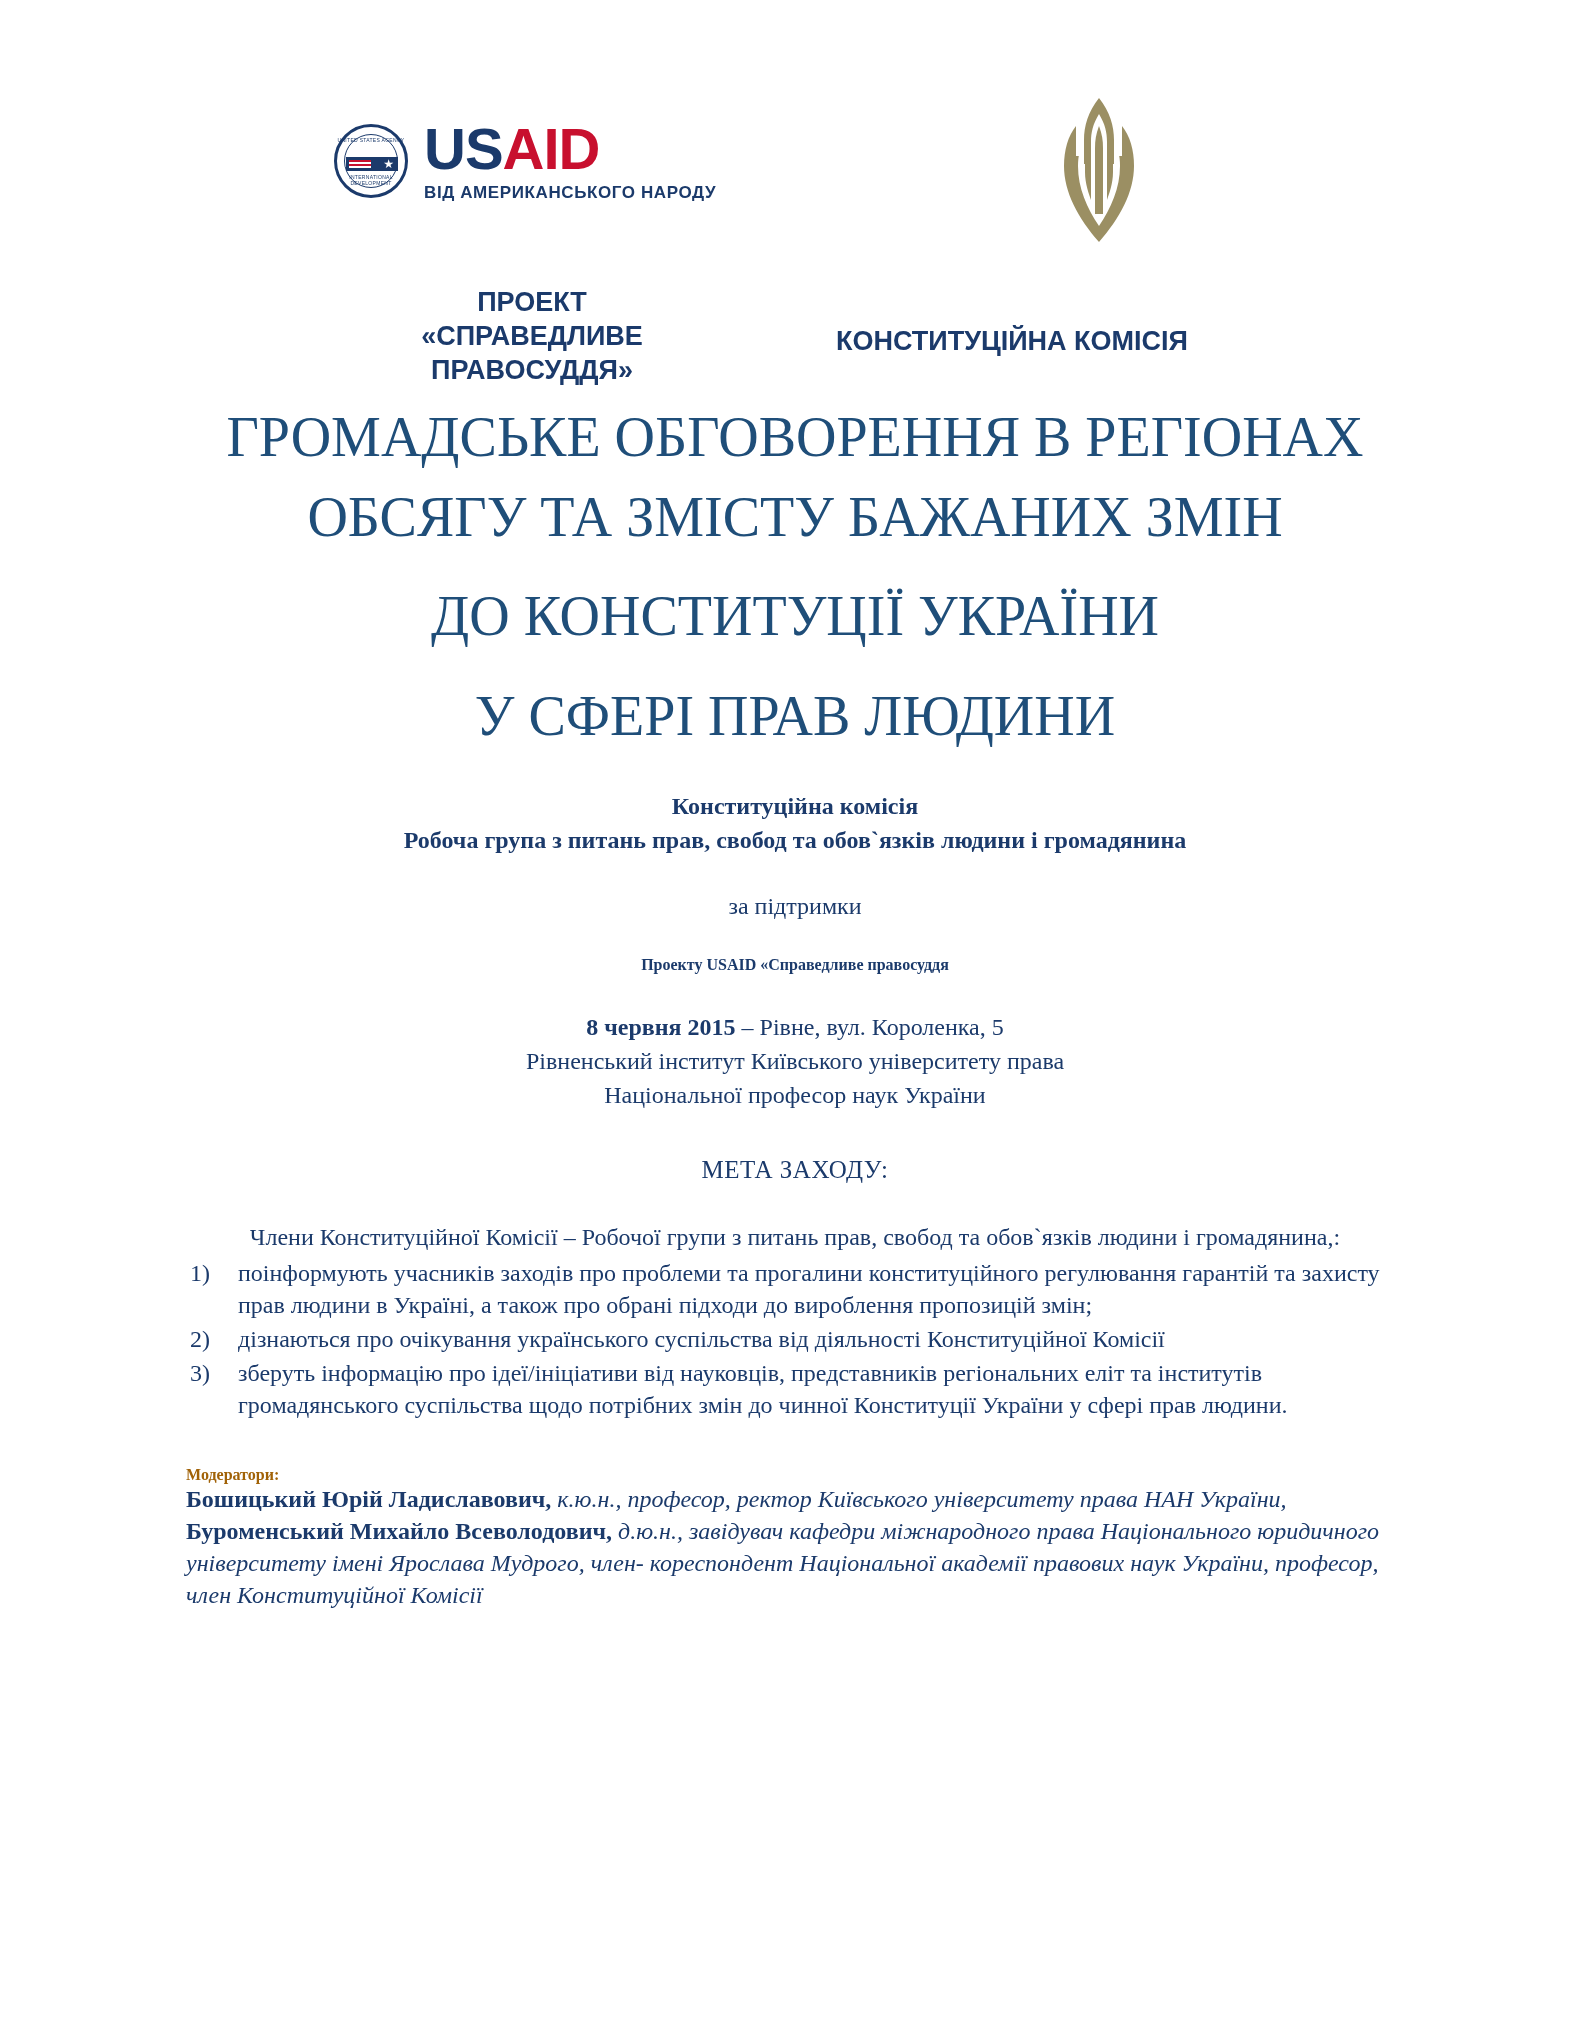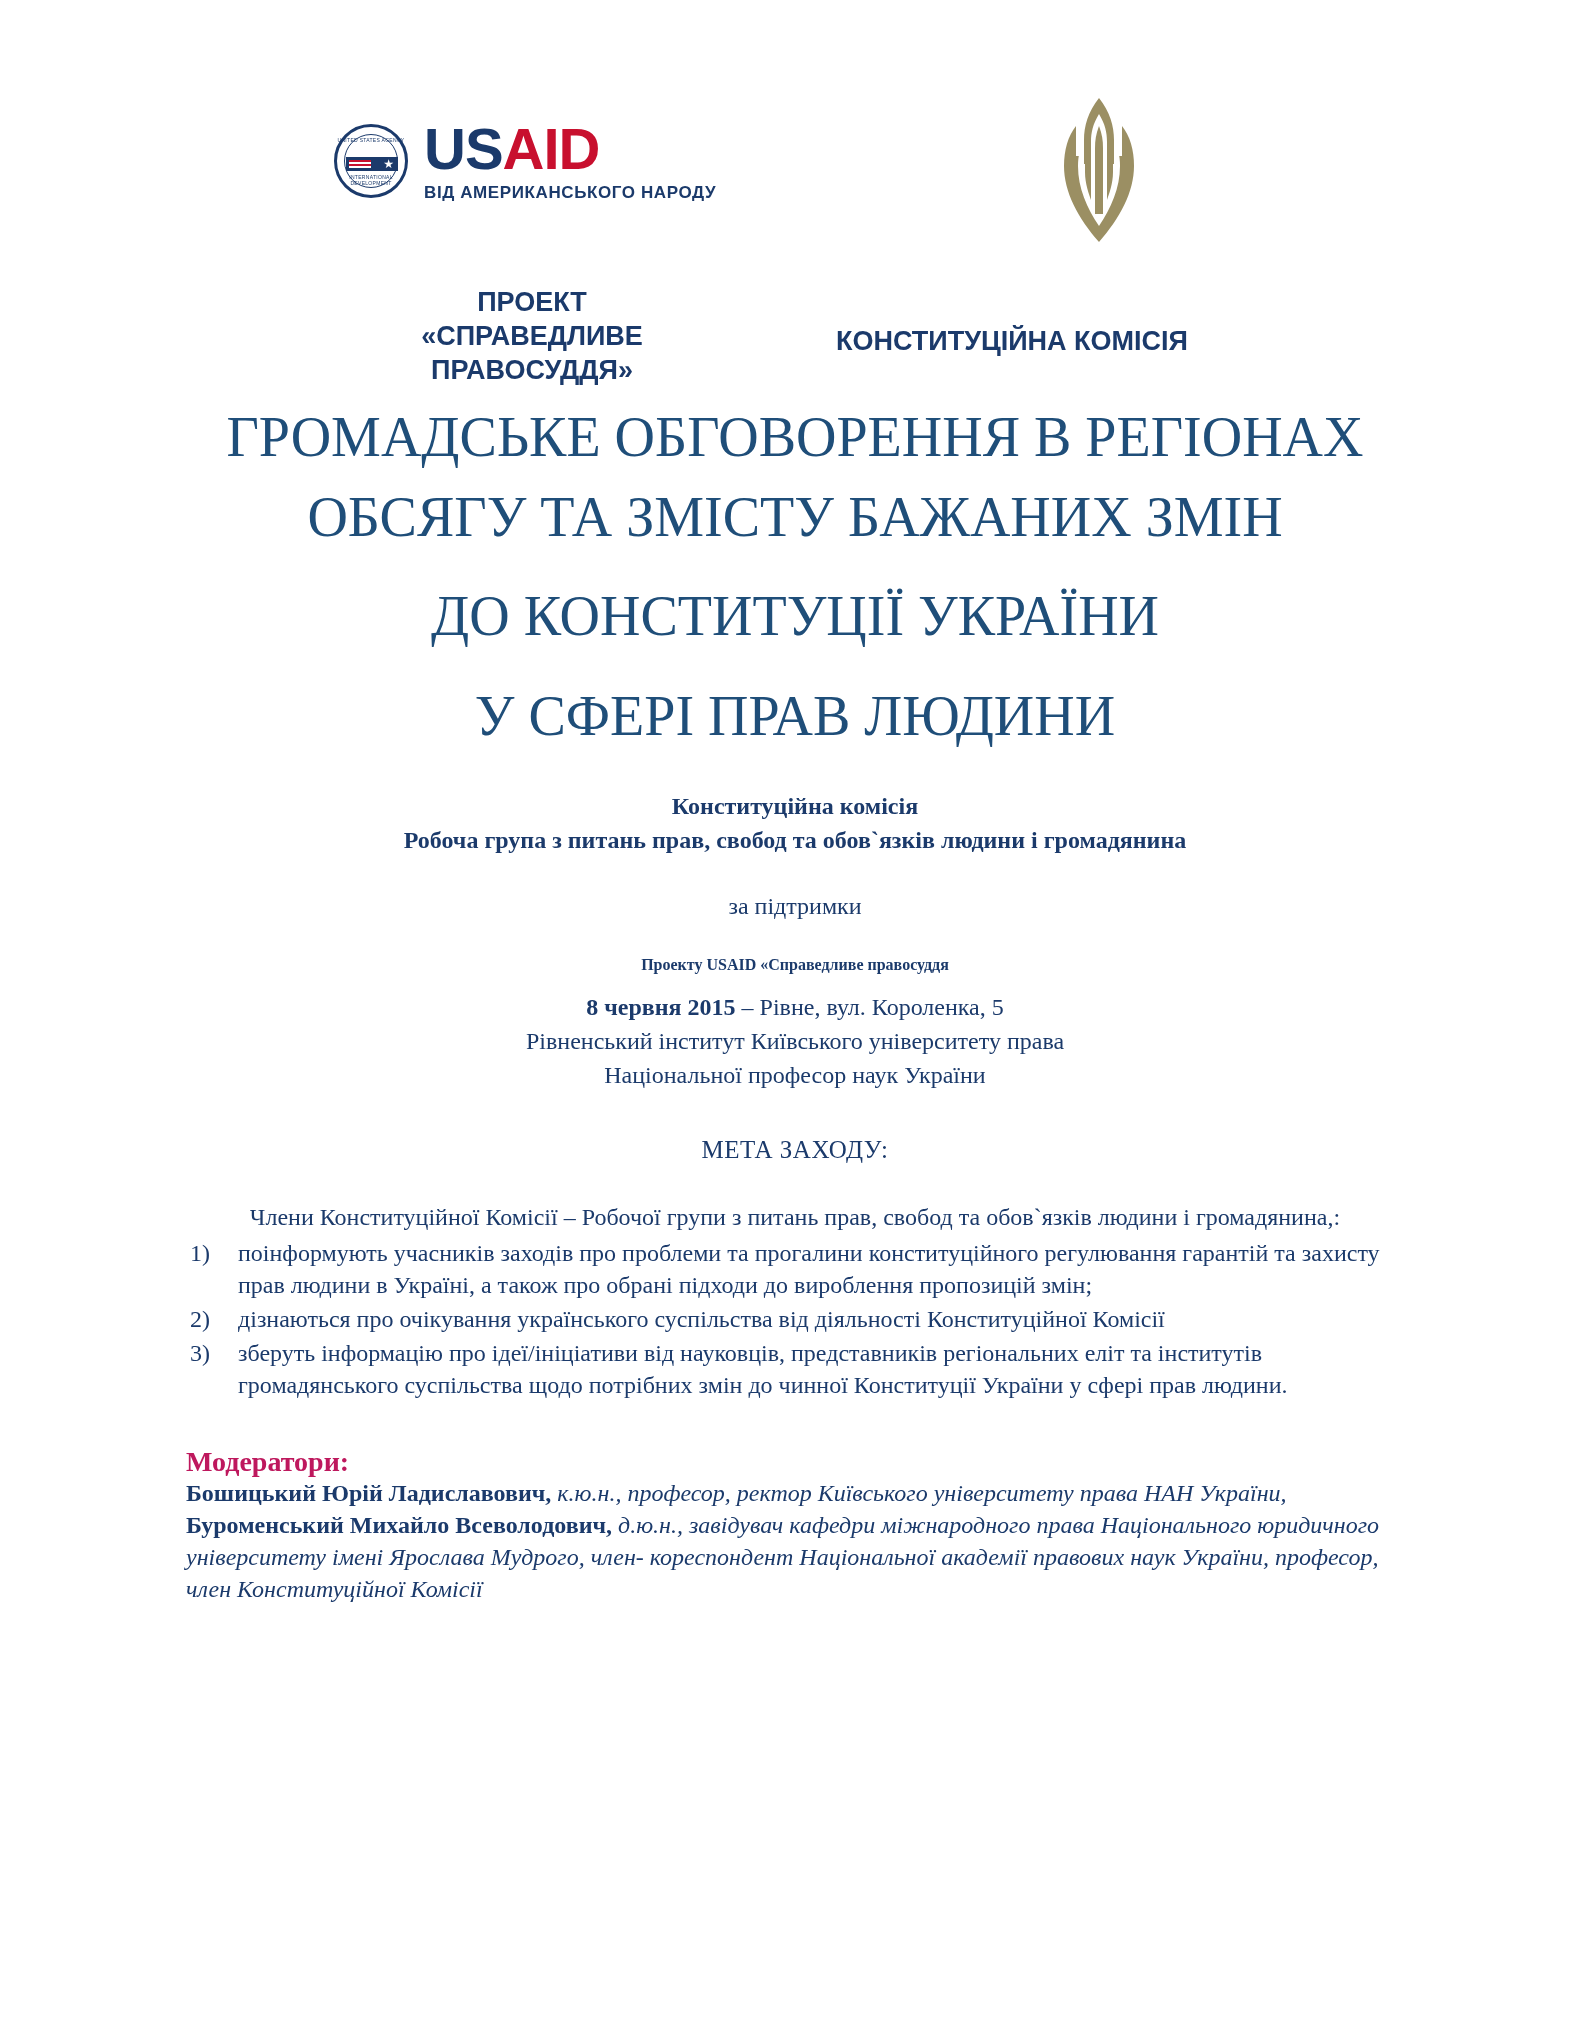--- a/index.html
+++ b/index.html
@@ -173,21 +173,21 @@
     font-weight: bold;
     font-size: 16px;
     color: #1b3a6b;
     margin-top: 36px;
   }
   .venue {
     text-align: center;
     font-size: 24px;
     line-height: 1.42;
     color: #1b3a6b;
-    margin-top: 16px;
+    margin-top: 36px;
   }
   .venue b { font-weight: bold; }
 
   .goal-heading {
     text-align: center;
     font-size: 25px;
     color: #1b3a6b;
     margin-top: 44px;
     letter-spacing: .5px;
   }
@@ -217,22 +217,22 @@
   }
   ol.goals li::before {
     content: counter(goal) ")";
     position: absolute;
     left: 4px;
     top: 0;
   }
 
   .moderators-label {
     font-weight: bold;
-    font-size: 28px;
-    color: #be185d;
+    font-size: 16px;
+    color: #a16207;
     margin-top: 44px;
   }
   .moderator {
     font-size: 24px;
     line-height: 1.33;
     color: #1b3a6b;
   }
   .moderator b { font-weight: bold; font-style: normal; }
   .moderator i { font-style: italic; }
 </style>

